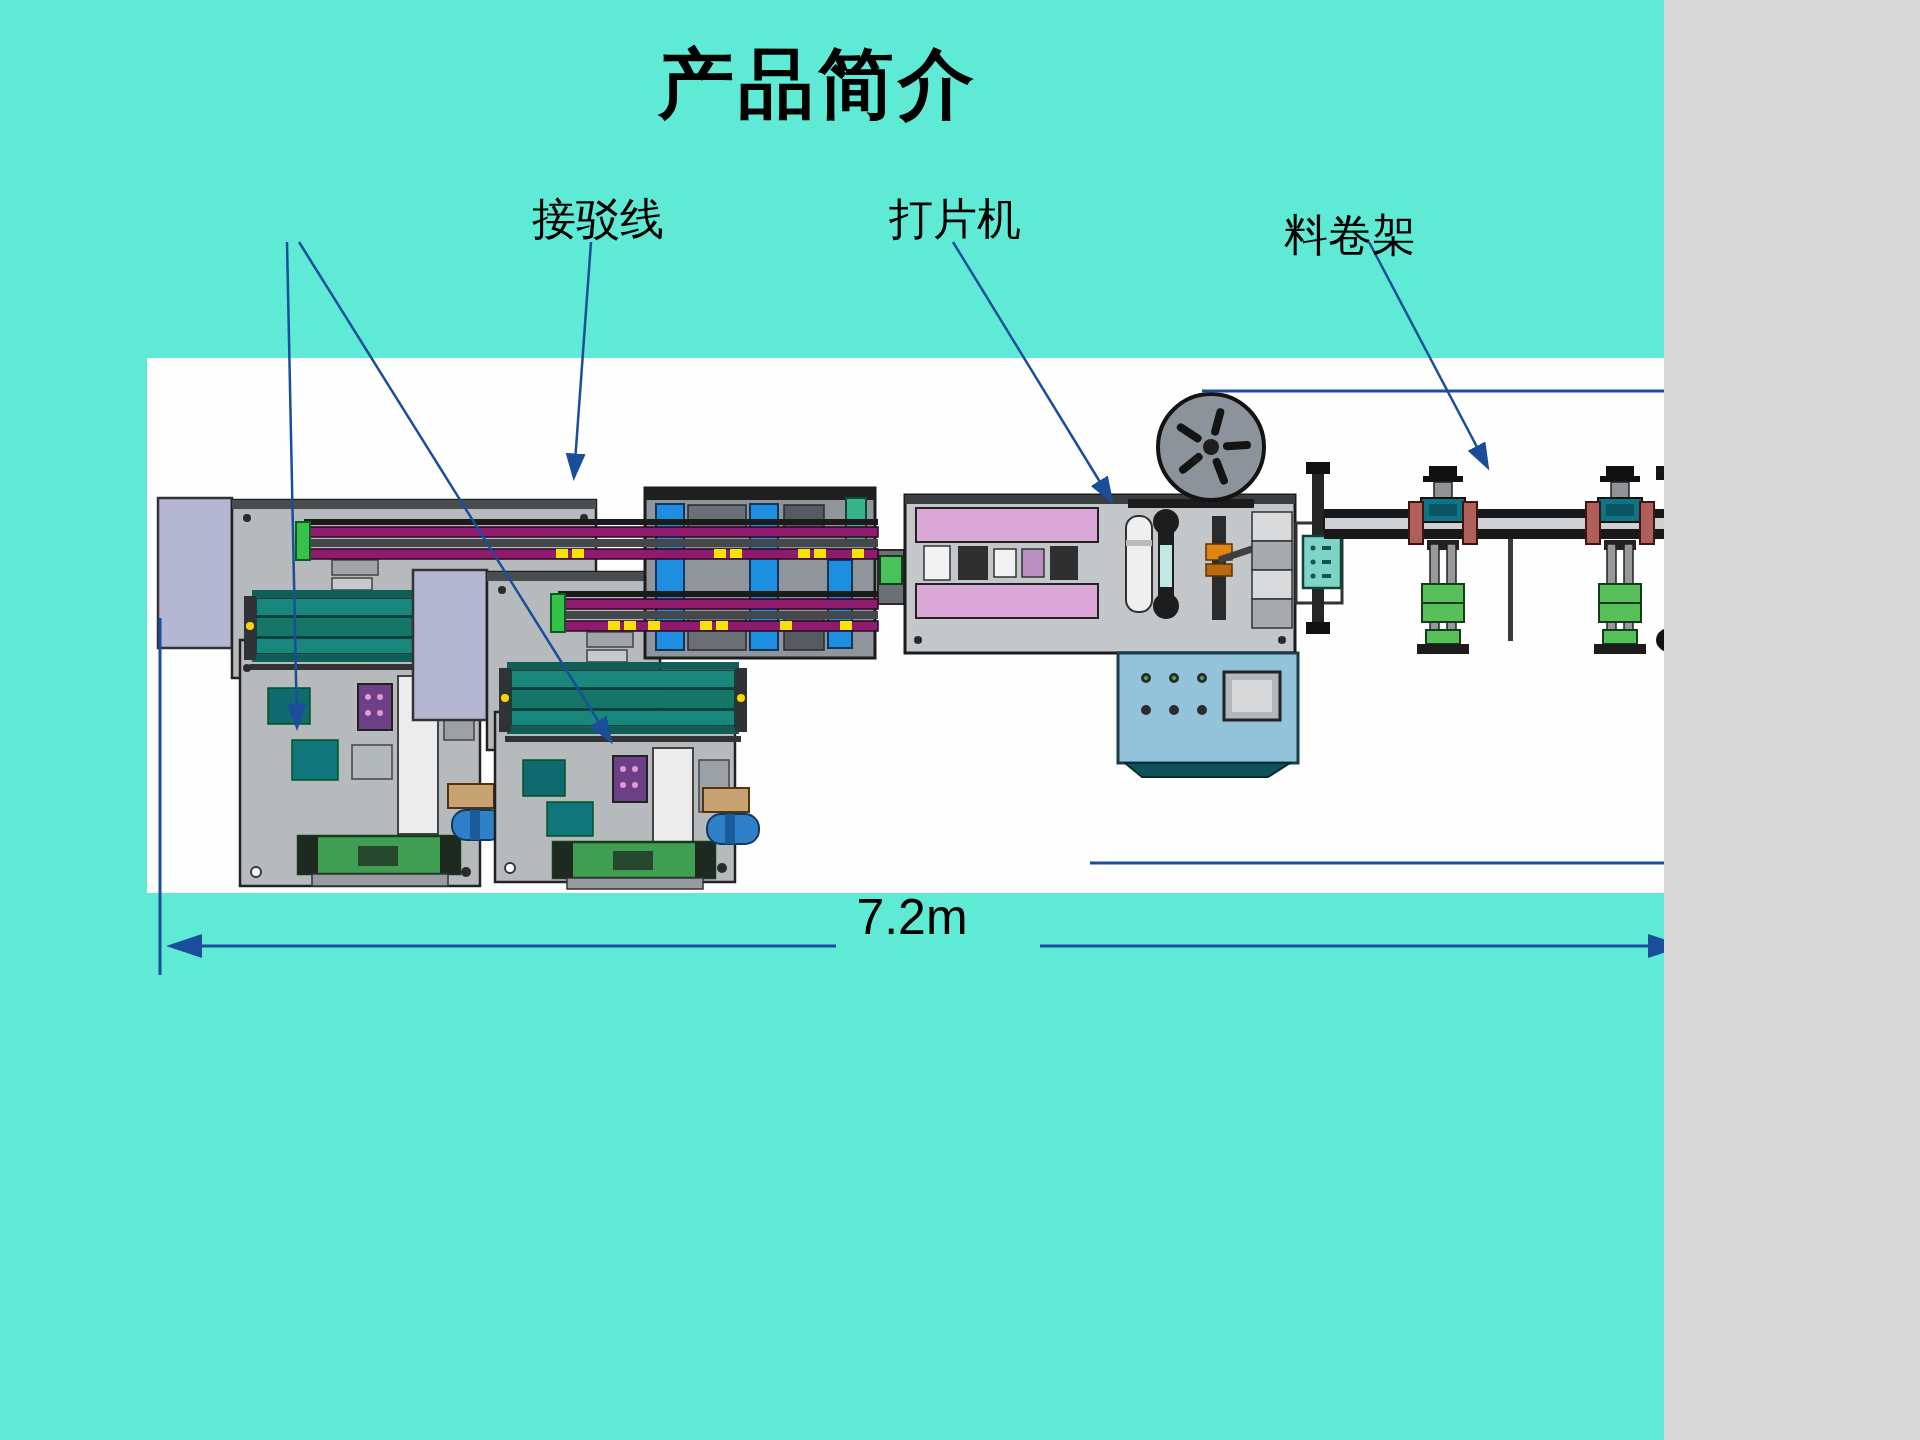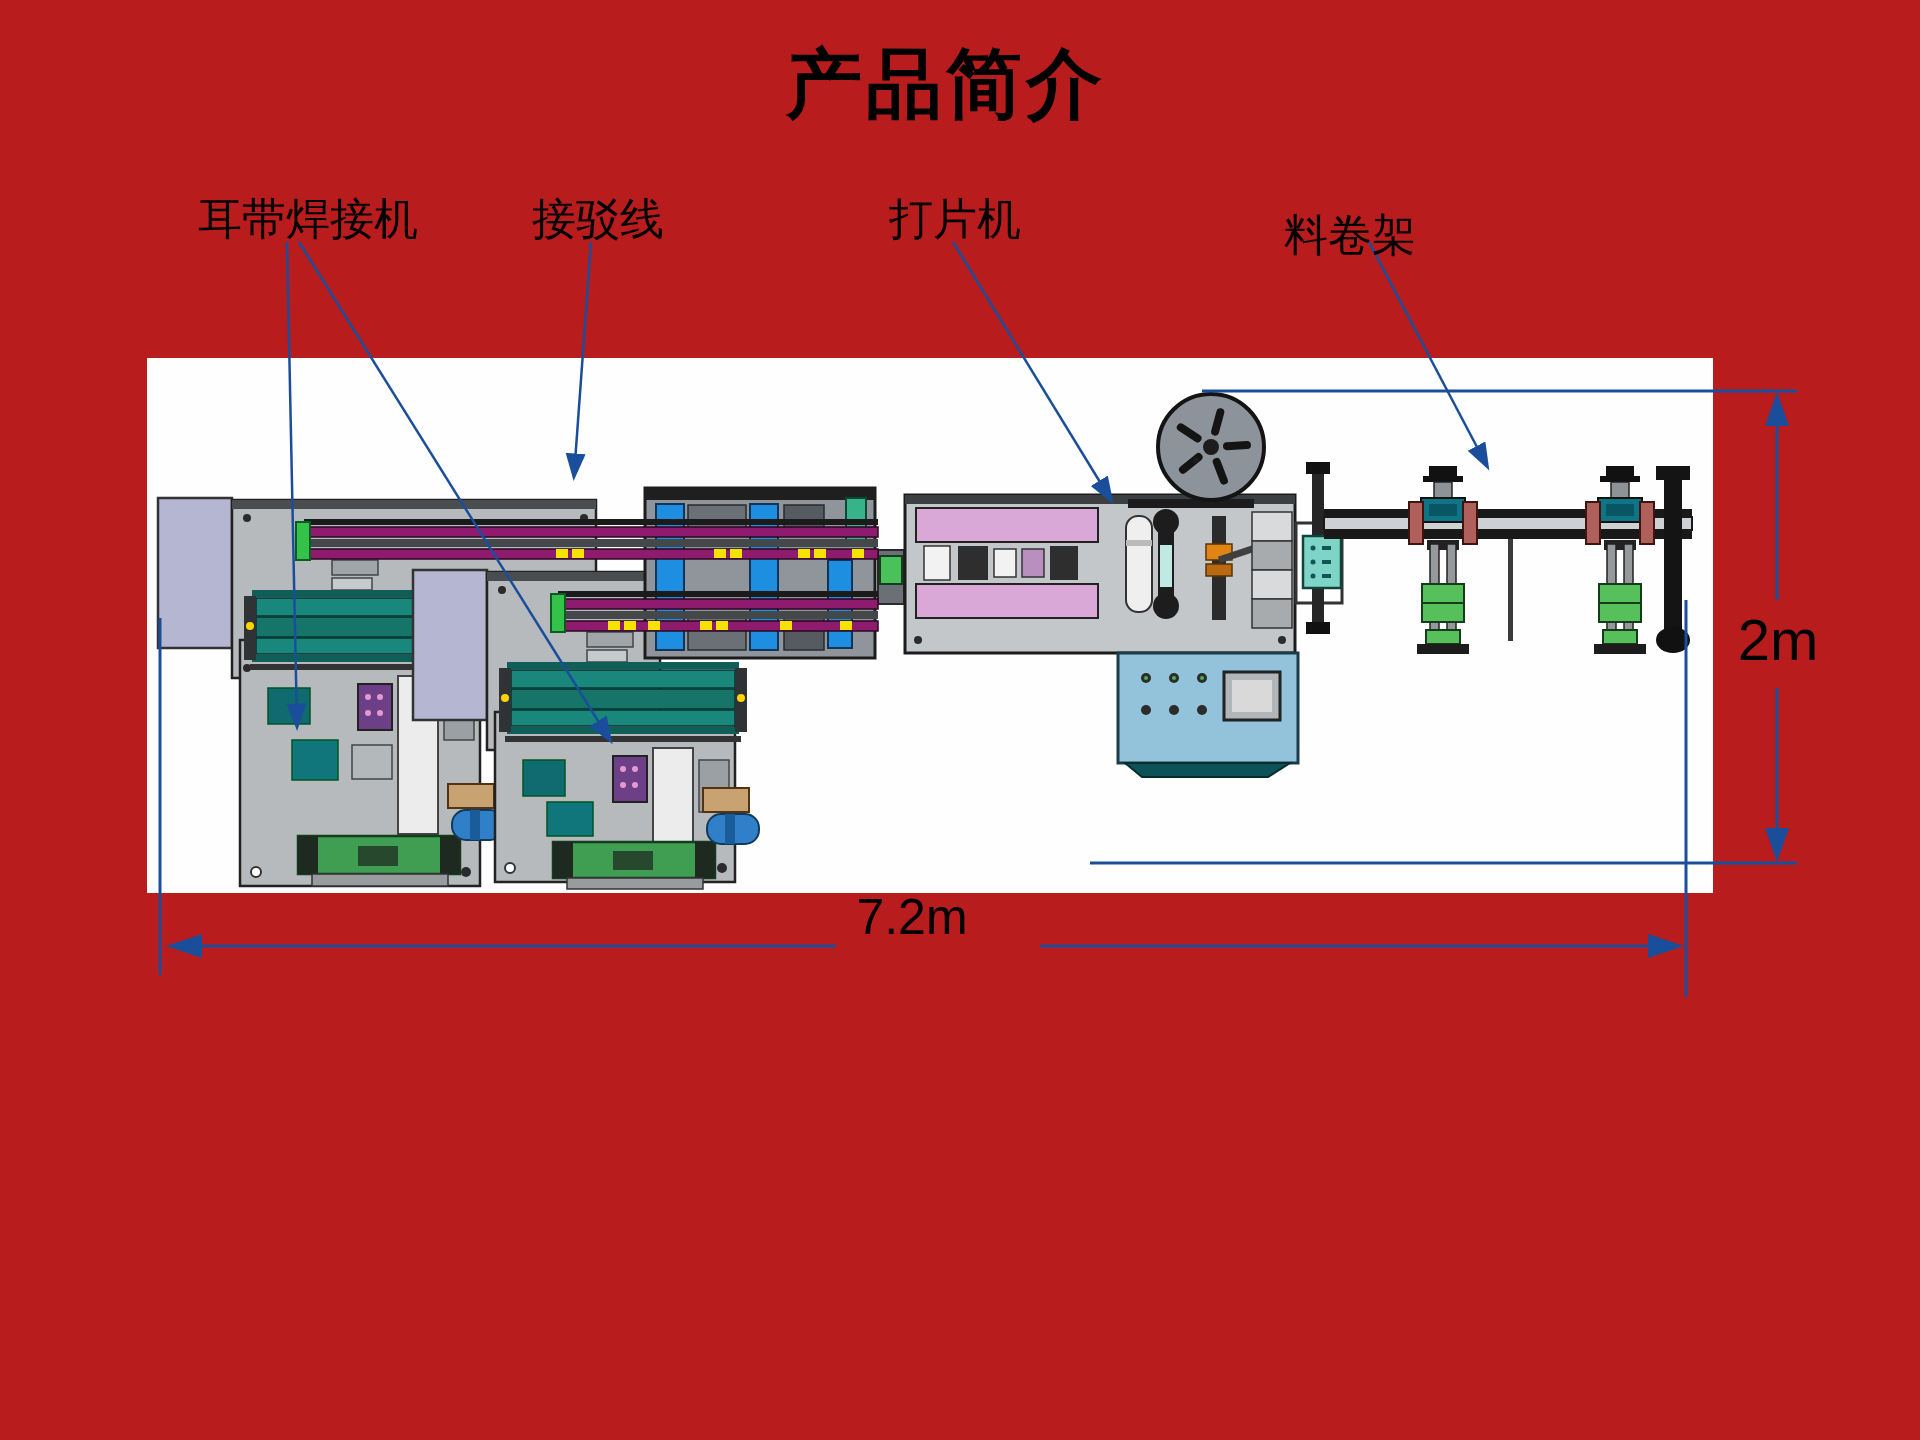--- a/index.html
+++ b/index.html
@@ -1,16 +1,16 @@
 <!DOCTYPE html>
 <html><head>
 <meta charset="utf-8">
 <style>
   html,body{margin:0;padding:0;background:#d8d8d8;}
-  #stage{position:relative;width:1920px;height:1440px;background:#b91c1c;overflow:hidden;
+  #stage{position:relative;width:1664px;height:1440px;background:#5eead4;overflow:hidden;
          font-family:"Liberation Serif","DejaVu Serif",serif;}
   .abs{position:absolute;}
   #title{left:0;right:0;top:34px;text-align:center;padding-right:28px;
          font-size:76px;font-weight:700;color:#000;letter-spacing:4px;}
   .part-label{top:190px;font-size:44px;color:#000;white-space:nowrap;}
   #label-welder{left:198px;}
   #label-connection{left:532px;font-family:Liberation Mono, monospace;}
   #label-punching{left:889px;}
   #label-rack{left:1284px;margin-top:16px;}
   .dim-text{font-family:"Liberation Sans","DejaVu Sans",sans-serif;
@@ -304,21 +304,20 @@
     <g fill="#1a4e9b">
       <polygon points="1777,392 1765,426 1789,426"></polygon>
       <polygon points="1777,862 1765,828 1789,828"></polygon>
       <polygon points="166,946 202,934 202,958"></polygon>
       <polygon points="1684,946 1648,934 1648,958"></polygon>
     </g>
   </svg>
 
   <div class="abs" id="title">产品简介</div>
 
-  <div class="abs part-label" id="label-welder">耳带焊接机</div>
   <div class="abs part-label" id="label-connection">接驳线</div>
   <div class="abs part-label" id="label-punching">打片机</div>
   <div class="abs part-label" id="label-rack">料卷架</div>
 
   <div class="abs dim-text" id="dim-2m">2m</div>
   <div class="abs dim-text" id="dim-72m">7.2m</div>
 
 
 </div>
 

